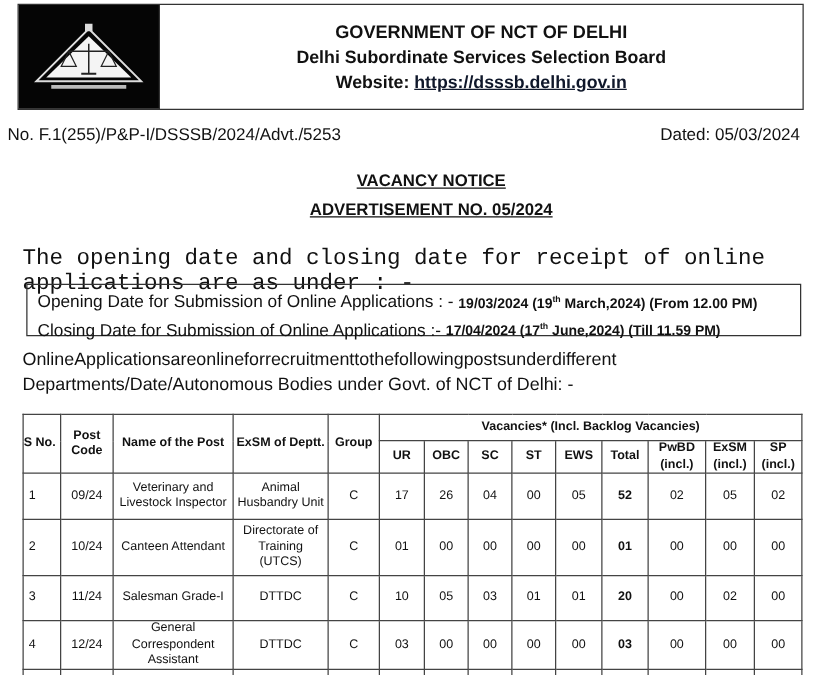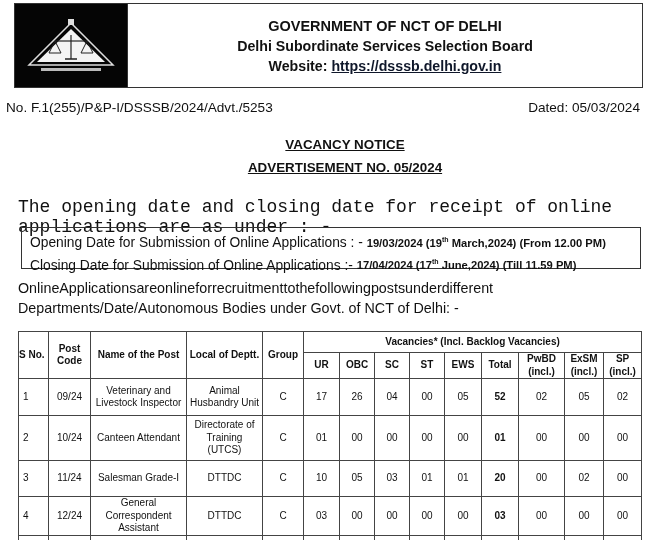--- a/index.html
+++ b/index.html
@@ -117,21 +117,21 @@
     <col style="width:37px">
       <col style="width:46px">
       <col style="width:39px">
       <col style="width:38px">
   </colgroup>
   <thead>
     <tr class="h1">
       <th rowspan="2" class="sno">S No.</th>
       <th rowspan="2">Post Code</th>
       <th rowspan="2">Name of the Post</th>
-      <th rowspan="2">Local of Deptt.</th>
+      <th rowspan="2">ExSM of Deptt.</th>
       <th rowspan="2">Group</th>
       <th colspan="9">Vacancies*  (Incl. Backlog Vacancies)</th>
     </tr>
     <tr class="h2">
       <th>UR</th>
       <th>OBC</th>
       <th>SC</th>
       <th>ST</th>
       <th>EWS</th>
       <th>Total</th>

